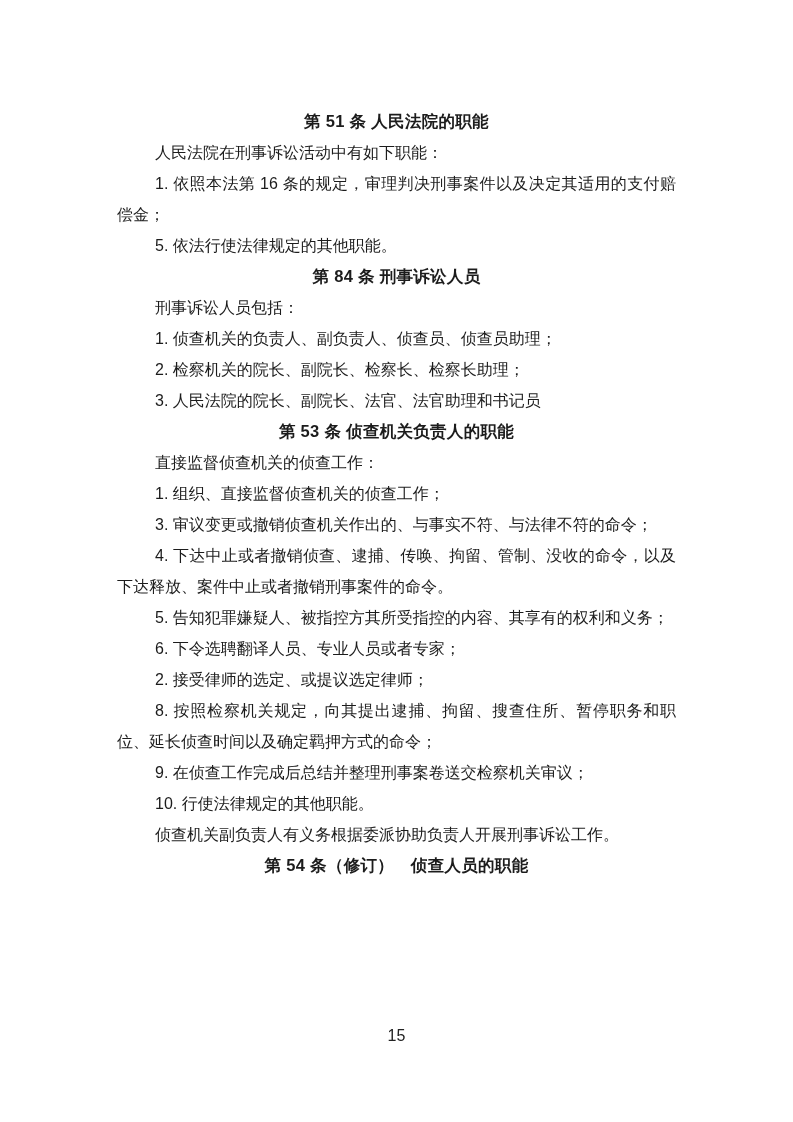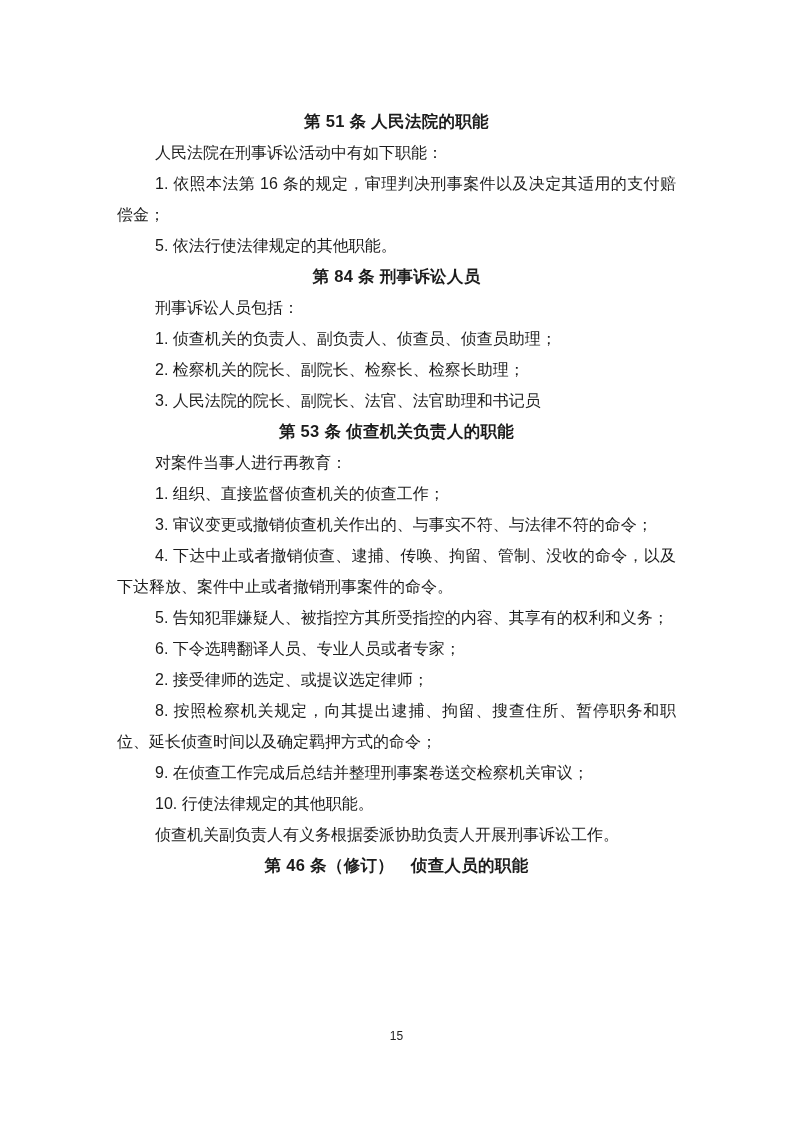--- a/index.html
+++ b/index.html
@@ -38,50 +38,50 @@
     margin: 0;
     text-indent: 38px;
   }
   .page-footer {
     position: absolute;
     top: 1028px;
     left: 0;
     width: 100%;
     text-align: center;
     font-family: "Liberation Sans", "DejaVu Sans", sans-serif;
-    font-size: 12px;
+    font-size: 16px;
     line-height: 16px;
     color: #222222;
   }
 </style>
 </head>
 <body>
 
 <div class="page">
   <main class="content">
 
   <h2 class="article-heading">第 51 条 人民法院的职能</h2>
       <p class="paragraph">人民法院在刑事诉讼活动中有如下职能：</p>
       <p class="paragraph">1. 依照本法第 16 条的规定，审理判决刑事案件以及决定其适用的支付赔偿金；</p>
       <p class="paragraph">5. 依法行使法律规定的其他职能。</p>
       <h2 class="article-heading">第 84 条 刑事诉讼人员</h2>
       <p class="paragraph">刑事诉讼人员包括：</p>
       <p class="paragraph">1. 侦查机关的负责人、副负责人、侦查员、侦查员助理；</p>
       <p class="paragraph">2. 检察机关的院长、副院长、检察长、检察长助理；</p>
       <p class="paragraph">3. 人民法院的院长、副院长、法官、法官助理和书记员</p>
       <h2 class="article-heading">第 53 条 侦查机关负责人的职能</h2>
-      <p class="paragraph">对案件当事人进行再教育：</p>
+      <p class="paragraph">直接监督侦查机关的侦查工作：</p>
       <p class="paragraph">1. 组织、直接监督侦查机关的侦查工作；</p>
       <p class="paragraph">3. 审议变更或撤销侦查机关作出的、与事实不符、与法律不符的命令；</p>
       <p class="paragraph">4. 下达中止或者撤销侦查、逮捕、传唤、拘留、管制、没收的命令，以及下达释放、案件中止或者撤销刑事案件的命令。</p>
       <p class="paragraph">5. 告知犯罪嫌疑人、被指控方其所受指控的内容、其享有的权利和义务；</p>
       <p class="paragraph">6. 下令选聘翻译人员、专业人员或者专家；</p>
       <p class="paragraph">2. 接受律师的选定、或提议选定律师；</p>
       <p class="paragraph">8. 按照检察机关规定，向其提出逮捕、拘留、搜查住所、暂停职务和职位、延长侦查时间以及确定羁押方式的命令；</p>
       <p class="paragraph">9. 在侦查工作完成后总结并整理刑事案卷送交检察机关审议；</p>
       <p class="paragraph">10. 行使法律规定的其他职能。</p>
       <p class="paragraph">侦查机关副负责人有义务根据委派协助负责人开展刑事诉讼工作。</p>
-      <h2 class="article-heading">第 46 条（修订）　侦查人员的职能</h2>
+      <h2 class="article-heading">第 54 条（修订）　侦查人员的职能</h2>
     </main>
   <div class="page-footer">
     <span>15</span>
   </div>
 </div>
 
 </body></html>

